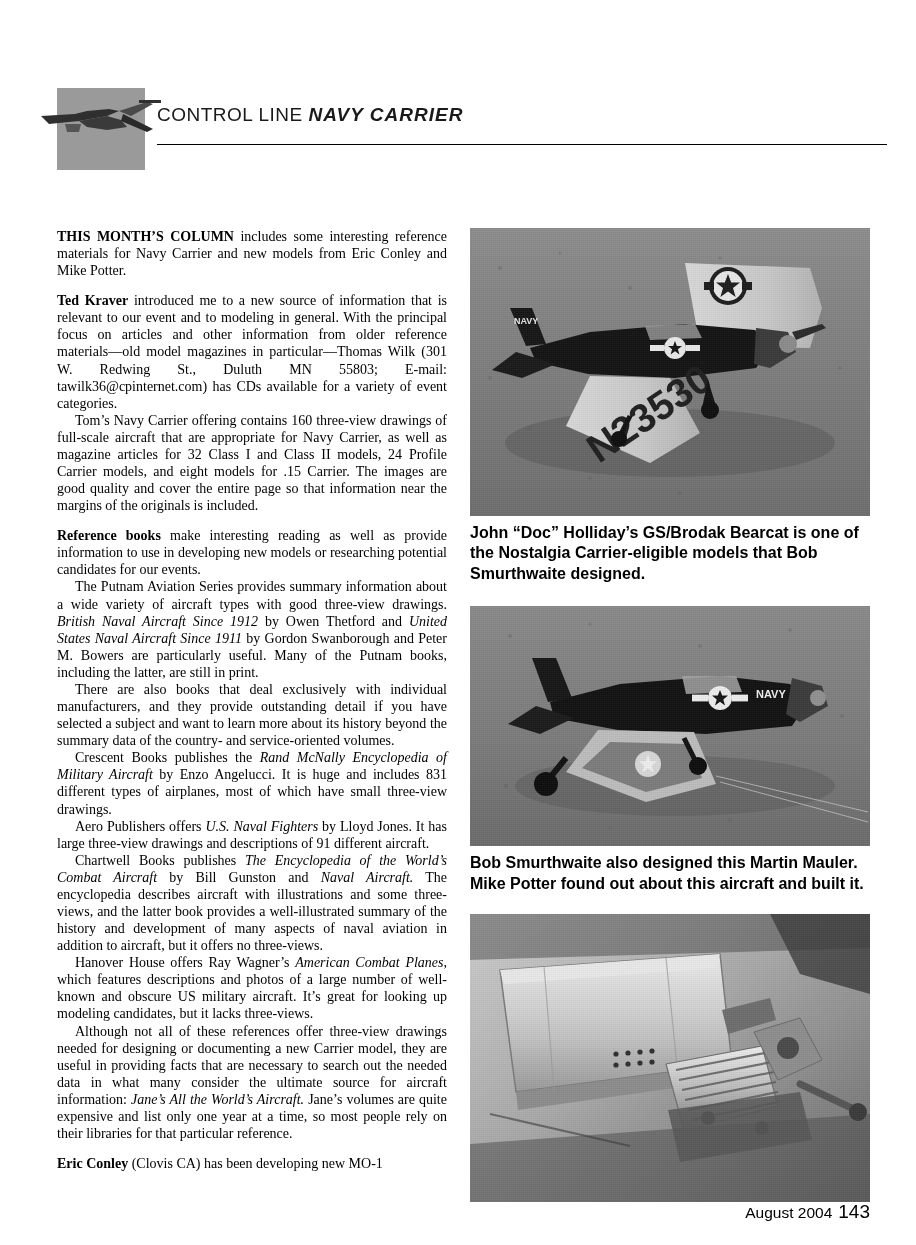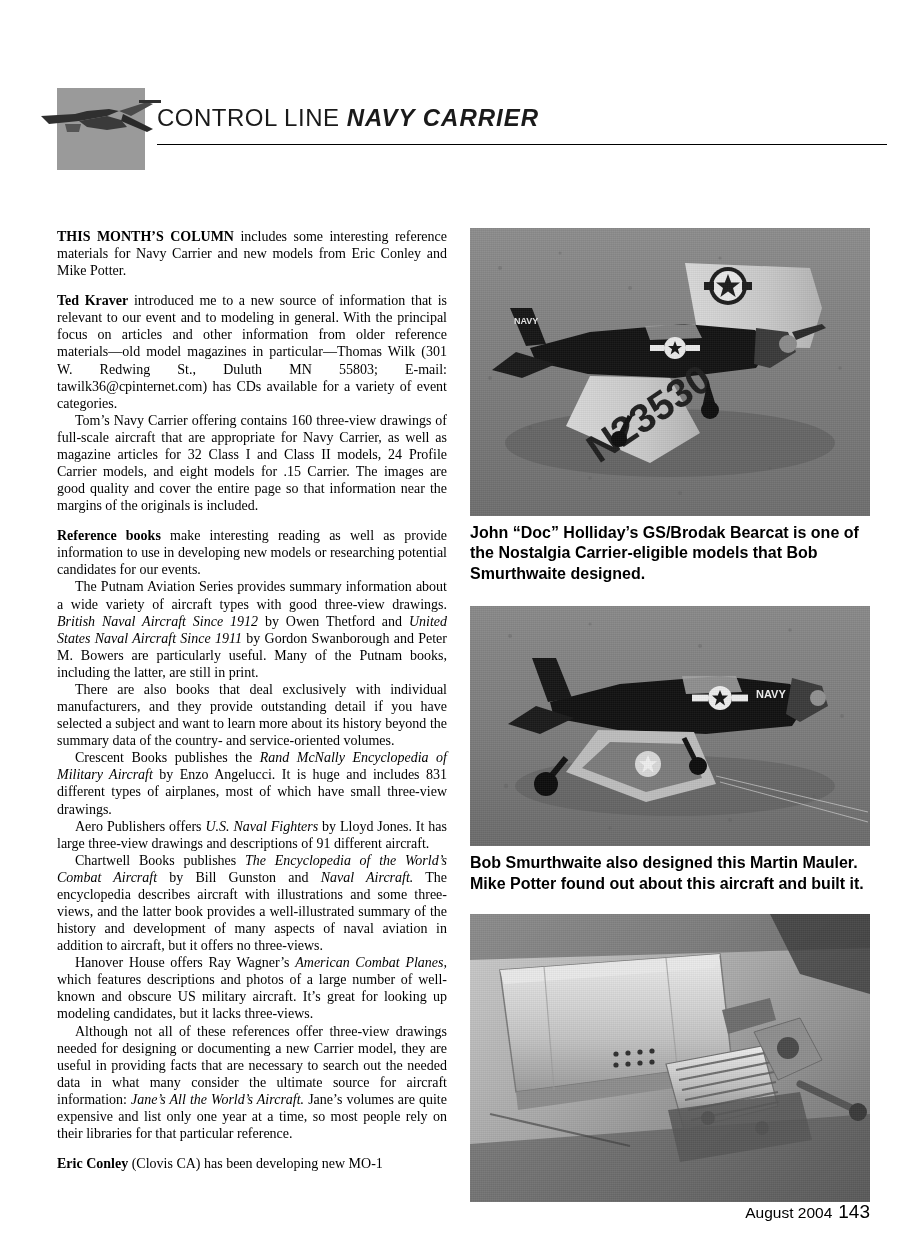--- a/index.html
+++ b/index.html
@@ -42,21 +42,21 @@
     left: -22px;
     top: 6px;
     width: 130px;
     height: 62px;
   }
   .header-title {
     position: absolute;
     left: 100px;
     top: 16px;
     font-family: "Liberation Sans", sans-serif;
-    font-size: 24px;
+    font-size: 19px;
     letter-spacing: 0.5px;
     color: #1a1a1a;
     white-space: nowrap;
   }
   .header-title .ital {
     font-style: italic;
     font-weight: bold;
     letter-spacing: 1px;
   }
   .header-rule {

